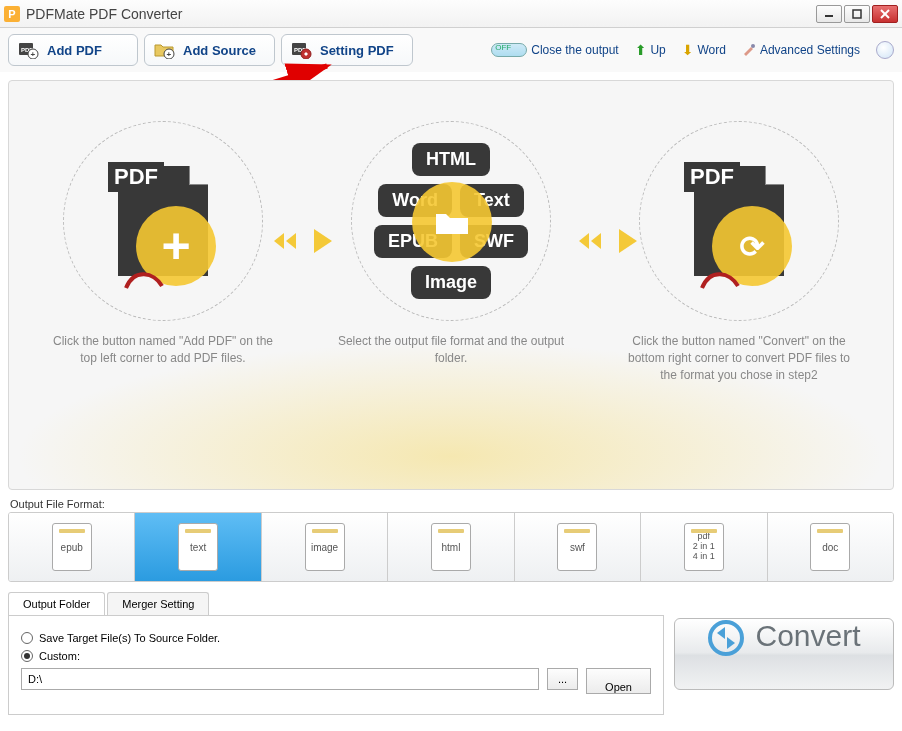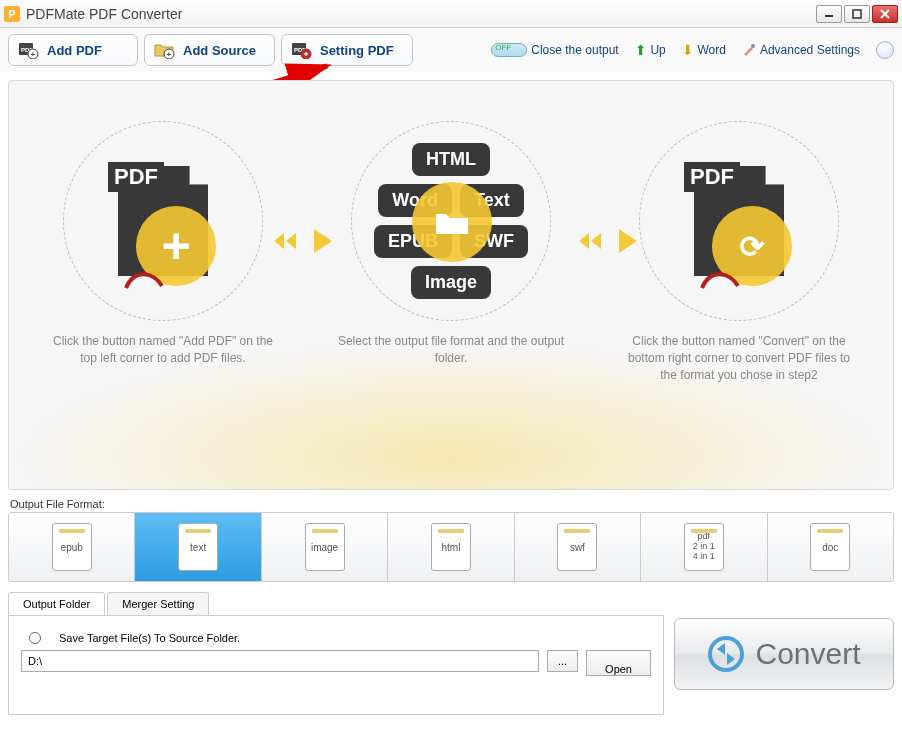--- a/index.html
+++ b/index.html
@@ -65,28 +65,28 @@
 .file-ic::before { content:""; position:absolute; top:5px; left:6px; right:6px; height:4px; background:#e7cc77; border-radius:1px; }
 .file-ic.small-txt { font-size:9px; line-height:1.1; text-align:center; }
 
 
 .bottom { display: flex; margin: 10px 8px 0; gap: 10px; }
 .tabs-panel { flex: 1; }
 .tab-row { display: flex; }
 .tab { padding: 5px 14px; border: 1px solid #ccc; border-bottom: none; background: #f5f5f5; font-size: 11px; cursor: pointer; border-radius: 3px 3px 0 0; margin-right: 2px; }
 .tab.active { background: #fff; }
 .tab-body { border: 1px solid #ccc; background: #fff; padding: 10px 12px 14px; height: 100px; }
-.radio-row { display: flex; align-items: center; gap: 18px; margin: 6px 8px; font-size: 11px; }
+.radio-row { display: flex; align-items: center; gap: 6px; margin: 6px 0; font-size: 11px; }
 .radio { width: 12px; height: 12px; border: 1px solid #666; border-radius: 50%; display:inline-block; position:relative; }
 .radio.checked::after { content:""; position:absolute; inset:2px; background:#333; border-radius:50%; }
 .path-row { display: flex; gap: 8px; margin-top: 4px; }
 .path-input { flex: 1; border: 1px solid #aaa; padding: 3px 6px; font-size: 11px; height: 22px; }
 .small-btn { border: 1px solid #aaa; background: linear-gradient(#fdfdfd,#ececec); padding: 2px 10px; font-size: 11px; cursor: pointer; height: 22px; }
 
-.convert-btn { width: 220px; height: 72px; border: 1px solid #bbb; border-radius: 6px; background: linear-gradient(#ffffff,#e8eaec 48%,#dde0e3 52%,#f1f2f3); display: flex; align-items: center; justify-content: center; gap: 10px; cursor: pointer; margin-top: 26px; }
+.convert-btn { width: 220px; height: 72px; border: 1px solid #bbb; border-radius: 6px; background: linear-gradient(#ffffff,#e8eaec 48%,#dde0e3 52%,#f1f2f3); display: flex; align-items: flex-start; justify-content: center; gap: 10px; cursor: pointer; margin-top: 26px; }
 .convert-btn .big-label { font-size: 30px; color: #6a7278; font-weight: 300; }
 .conv-ic { width: 38px; height: 38px; }
 </style>
 </head>
 <body>
 
 <div class="titlebar">
   <div class="app-icon">P</div>
   <div class="title-text">PDFMate PDF Converter</div>
   <div class="win-controls">
@@ -281,20 +281,24 @@
   <div class="tabs-panel">
     <div class="tab-row">
       <div class="tab active">Output Folder</div>
       <div class="tab">Merger Setting</div>
     </div>
     <div class="tab-body">
       <div class="radio-row">
         <span class="radio"></span>
         <span>Save Target File(s) To Source Folder.</span>
       </div>
+      <div class="radio-row">
+        <span class="radio checked"></span>
+        <span>Custom:</span>
+      </div>
       <div class="path-row">
         <input class="path-input" value="D:\" style="">
         <button class="small-btn">...</button>
         <button class="small-btn" style="padding:12px 18px;">Open</button>
       </div>
     </div>
   </div>
   <div class="convert-btn">
     <span class="conv-ic">
       <svg width="38" height="38">

